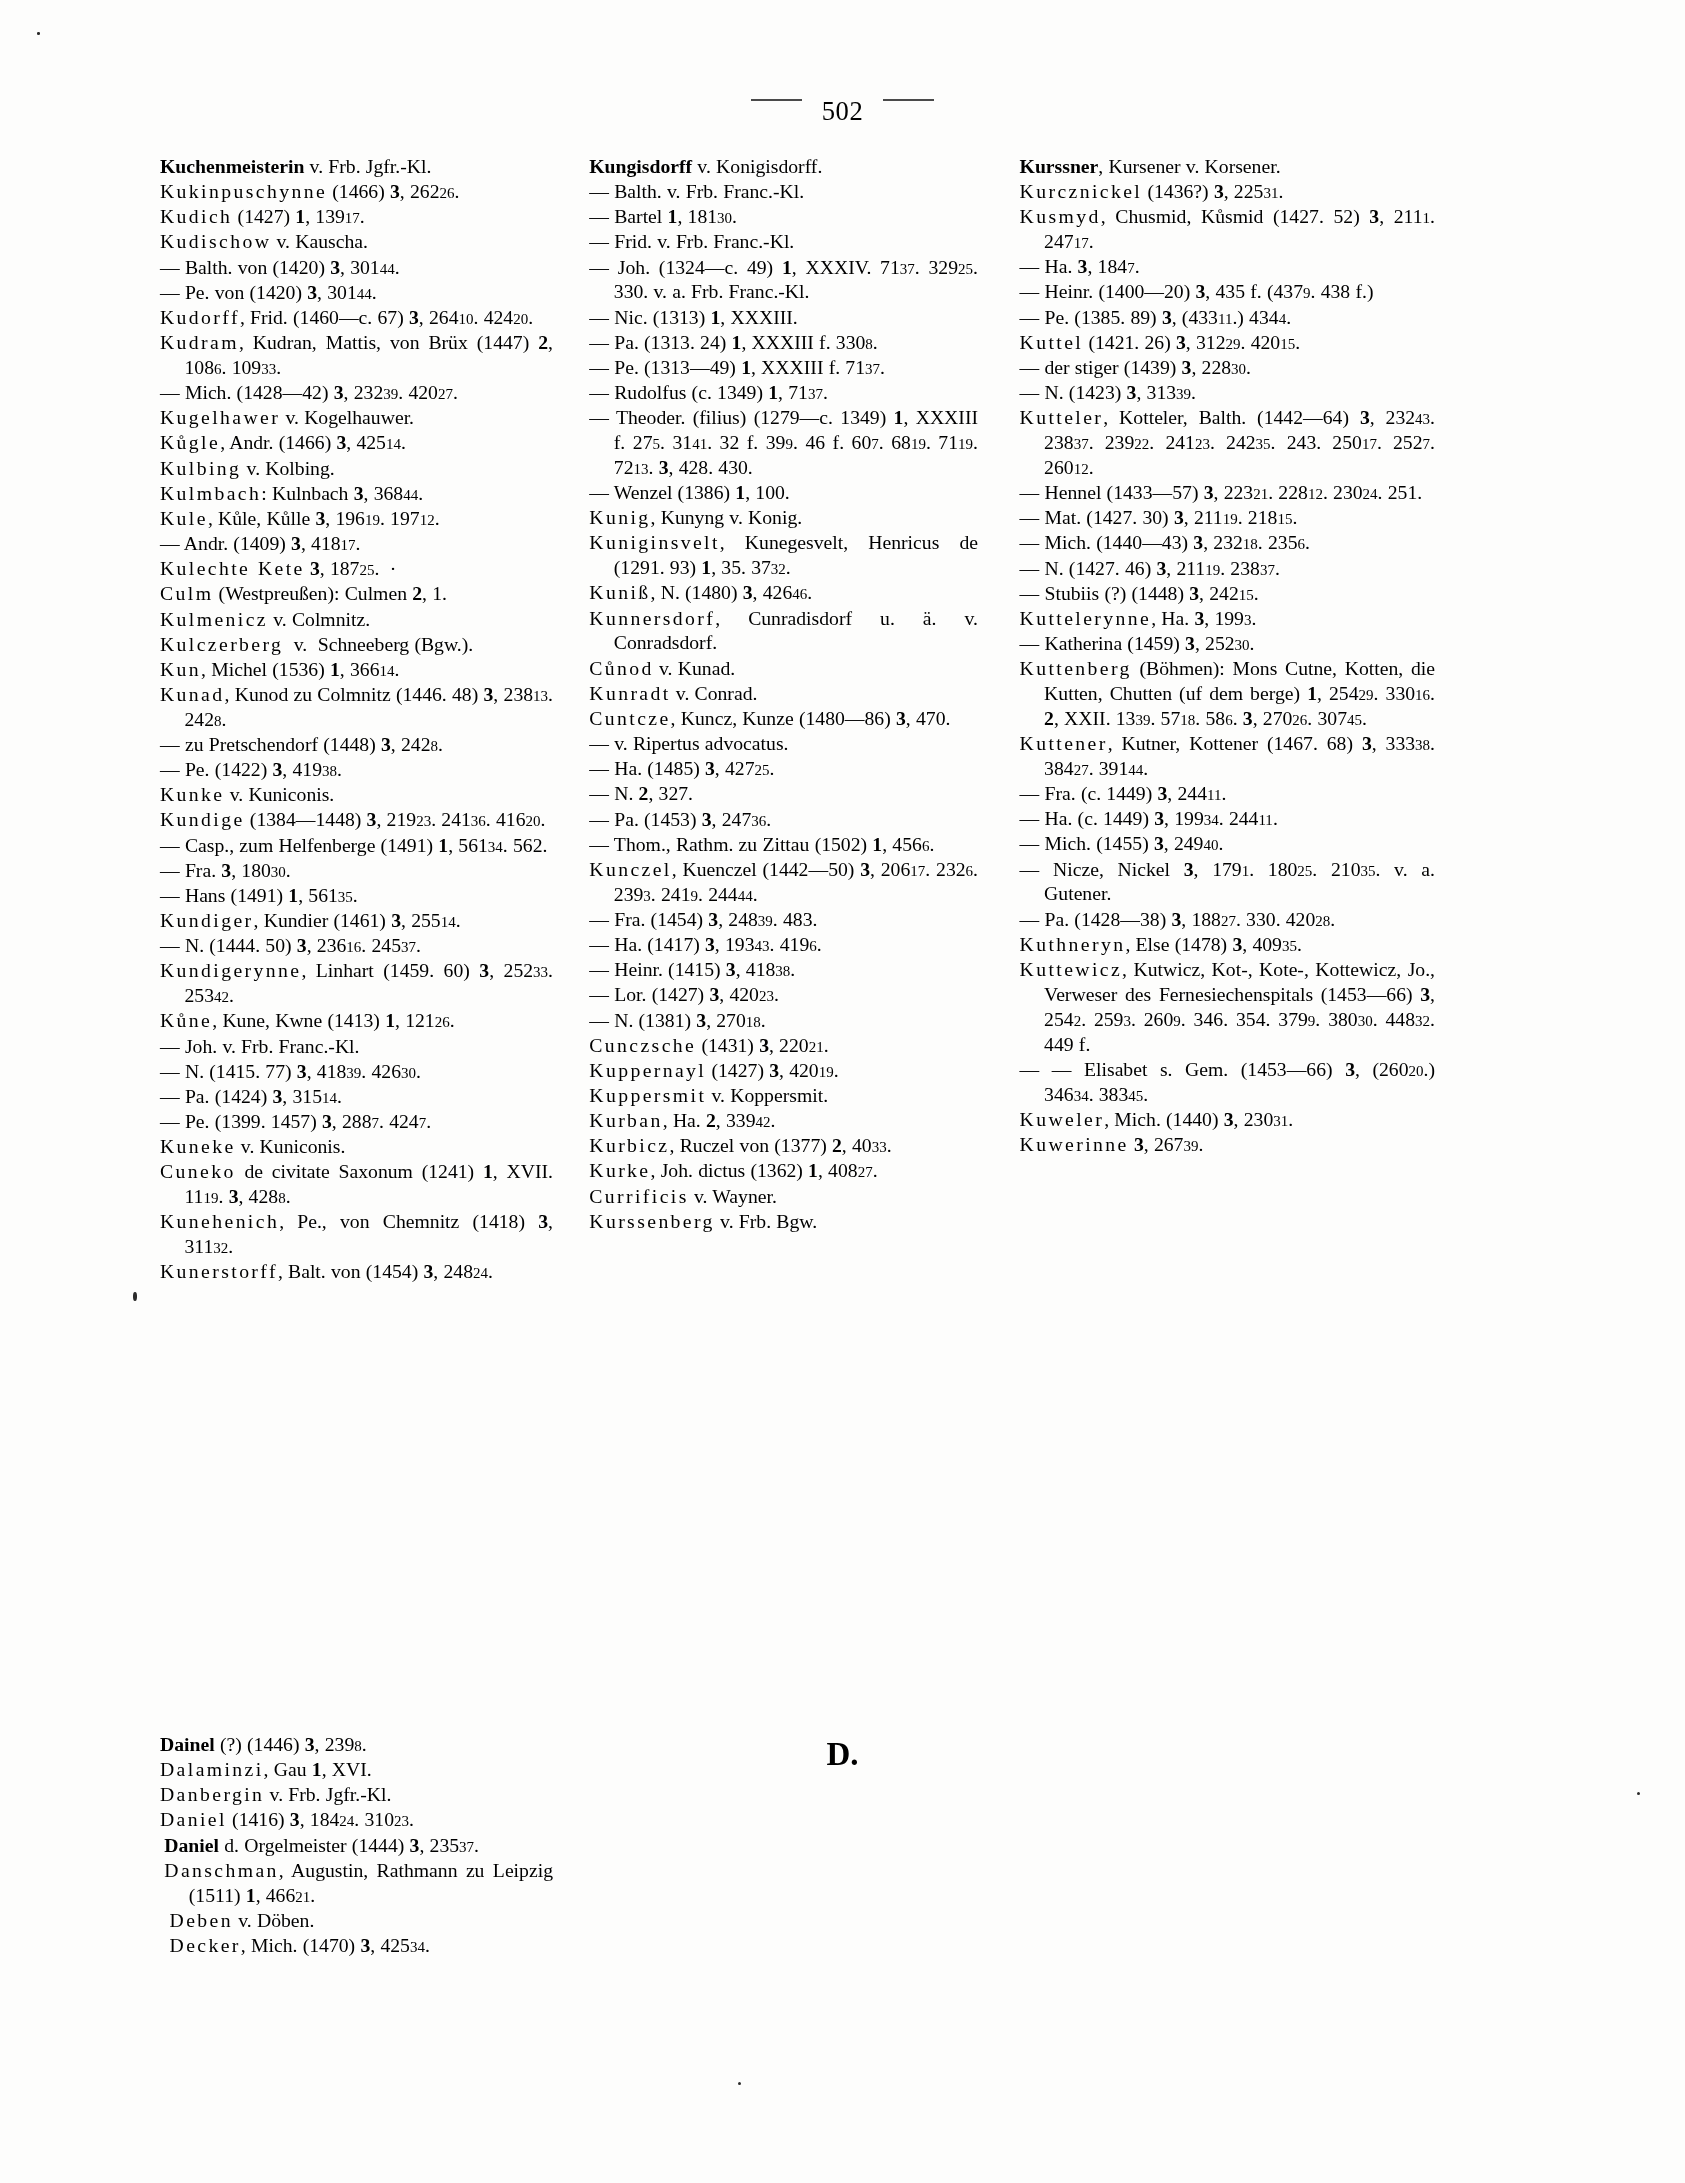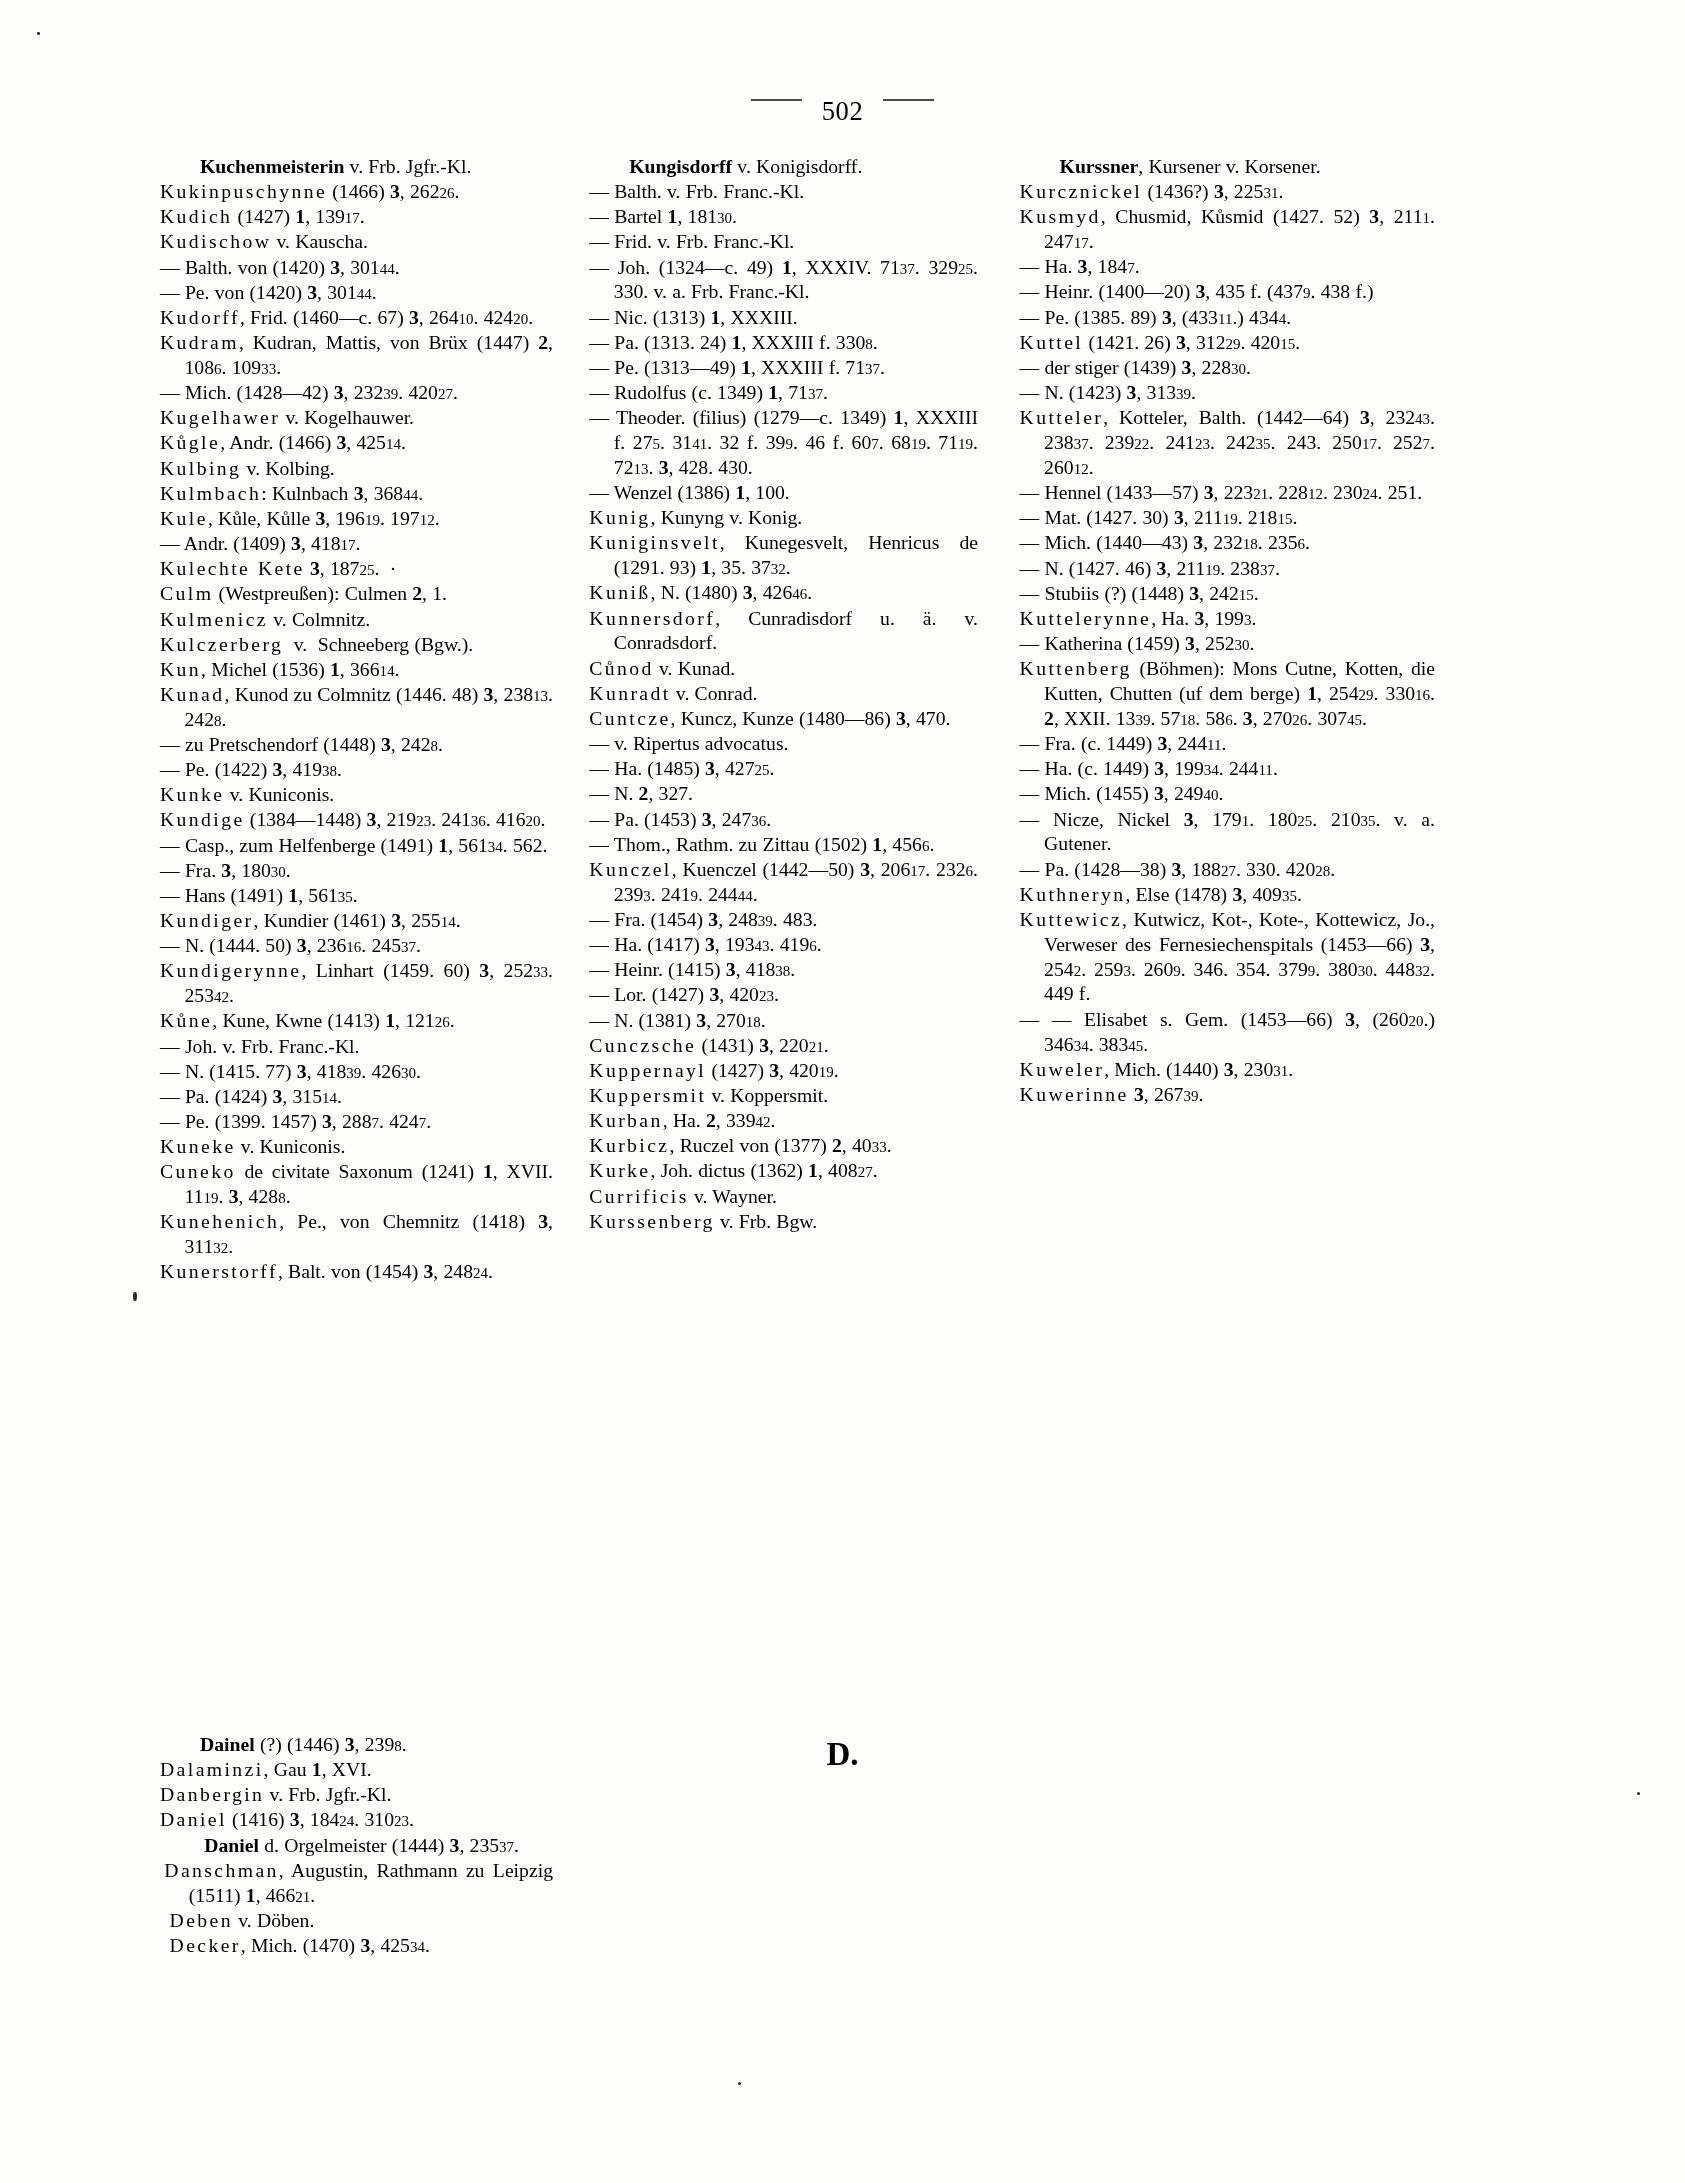--- a/index.html
+++ b/index.html
@@ -70,21 +70,21 @@
     text-indent: 0;
     padding-left: 24.5px;
     text-indent: -24.5px;
     font-family: "Liberation Serif", "DejaVu Serif", serif;
     word-spacing: 0.3px;
     white-space: normal;
   }
   .entry.just { text-align: justify; text-align-last: left; }
 
   
-  .hw-bold { font-weight: bold; margin-left: 40px; }
+  .hw-bold { font-weight: bold; }
 
   
   .sp { letter-spacing: 2.4px; margin-top: 40px; }
 
   
   .vol { font-weight: bold; }
 
   
   .ln { font-size: 15px; }
 
@@ -215,20 +215,21 @@
         <p class="entry just">— N. (1423) <b class="vol">3</b>, 313<span class="ln">39</span>.</p>
         <p class="entry just"><span class="sp">Kutteler</span>, Kotteler, Balth. (1442—64) <b class="vol">3</b>, 232<span class="ln">43</span>. 238<span class="ln">37</span>. 239<span class="ln">22</span>. 241<span class="ln">23</span>. 242<span class="ln">35</span>. 243. 250<span class="ln">17</span>. 252<span class="ln">7</span>. 260<span class="ln">12</span>.</p>
         <p class="entry just">— Hennel (1433—57) <b class="vol">3</b>, 223<span class="ln">21</span>. 228<span class="ln">12</span>. 230<span class="ln">24</span>. 251.</p>
         <p class="entry just">— Mat. (1427. 30) <b class="vol">3</b>, 211<span class="ln">19</span>. 218<span class="ln">15</span>.</p>
         <p class="entry just">— Mich. (1440—43) <b class="vol">3</b>, 232<span class="ln">18</span>. 235<span class="ln">6</span>.</p>
         <p class="entry just">— N. (1427. 46) <b class="vol">3</b>, 211<span class="ln">19</span>. 238<span class="ln">37</span>.</p>
         <p class="entry just">— Stubiis (?) (1448) <b class="vol">3</b>, 242<span class="ln">15</span>.</p>
         <p class="entry just"><span class="sp">Kuttelerynne</span>, Ha. <b class="vol">3</b>, 199<span class="ln">3</span>.</p>
         <p class="entry just">— Katherina (1459) <b class="vol">3</b>, 252<span class="ln">30</span>.</p>
         <p class="entry just"><span class="sp">Kuttenberg</span> (Böhmen): Mons Cutne, Kotten, die Kutten, Chutten (uf dem berge) <b class="vol">1</b>, 254<span class="ln">29</span>. 330<span class="ln">16</span>. <b class="vol">2</b>, XXII. 13<span class="ln">39</span>. 57<span class="ln">18</span>. 58<span class="ln">6</span>. <b class="vol">3</b>, 270<span class="ln">26</span>. 307<span class="ln">45</span>.</p>
+        <p class="entry just"><span class="sp">Kuttener</span>, Kutner, Kottener (1467. 68) <b class="vol">3</b>, 333<span class="ln">38</span>. 384<span class="ln">27</span>. 391<span class="ln">44</span>.</p>
         <p class="entry just">— Fra. (c. 1449) <b class="vol">3</b>, 244<span class="ln">11</span>.</p>
         <p class="entry just">— Ha. (c. 1449) <b class="vol">3</b>, 199<span class="ln">34</span>. 244<span class="ln">11</span>.</p>
         <p class="entry just">— Mich. (1455) <b class="vol">3</b>, 249<span class="ln">40</span>.</p>
         <p class="entry just">— Nicze, Nickel <b class="vol">3</b>, 179<span class="ln">1</span>. 180<span class="ln">25</span>. 210<span class="ln">35</span>. v. a. Gutener.</p>
         <p class="entry just">— Pa. (1428—38) <b class="vol">3</b>, 188<span class="ln">27</span>. 330. 420<span class="ln">28</span>.</p>
         <p class="entry just"><span class="sp">Kuthneryn</span>, Else (1478) <b class="vol">3</b>, 409<span class="ln">35</span>.</p>
         <p class="entry just"><span class="sp">Kuttewicz</span>, Kutwicz, Kot-, Kote-, Kottewicz, Jo., Verweser des Fernesiechenspitals (1453—66) <b class="vol">3</b>, 254<span class="ln">2</span>. 259<span class="ln">3</span>. 260<span class="ln">9</span>. 346. 354. 379<span class="ln">9</span>. 380<span class="ln">30</span>. 448<span class="ln">32</span>. 449 f.</p>
         <p class="entry just">— — Elisabet s. Gem. (1453—66) <b class="vol">3</b>, (260<span class="ln">20</span>.) 346<span class="ln">34</span>. 383<span class="ln">45</span>.</p>
         <p class="entry just"><span class="sp">Kuweler</span>, Mich. (1440) <b class="vol">3</b>, 230<span class="ln">31</span>.</p>
         <p class="entry just"><span class="sp">Kuwerinne</span> <b class="vol">3</b>, 267<span class="ln">39</span>.</p>

